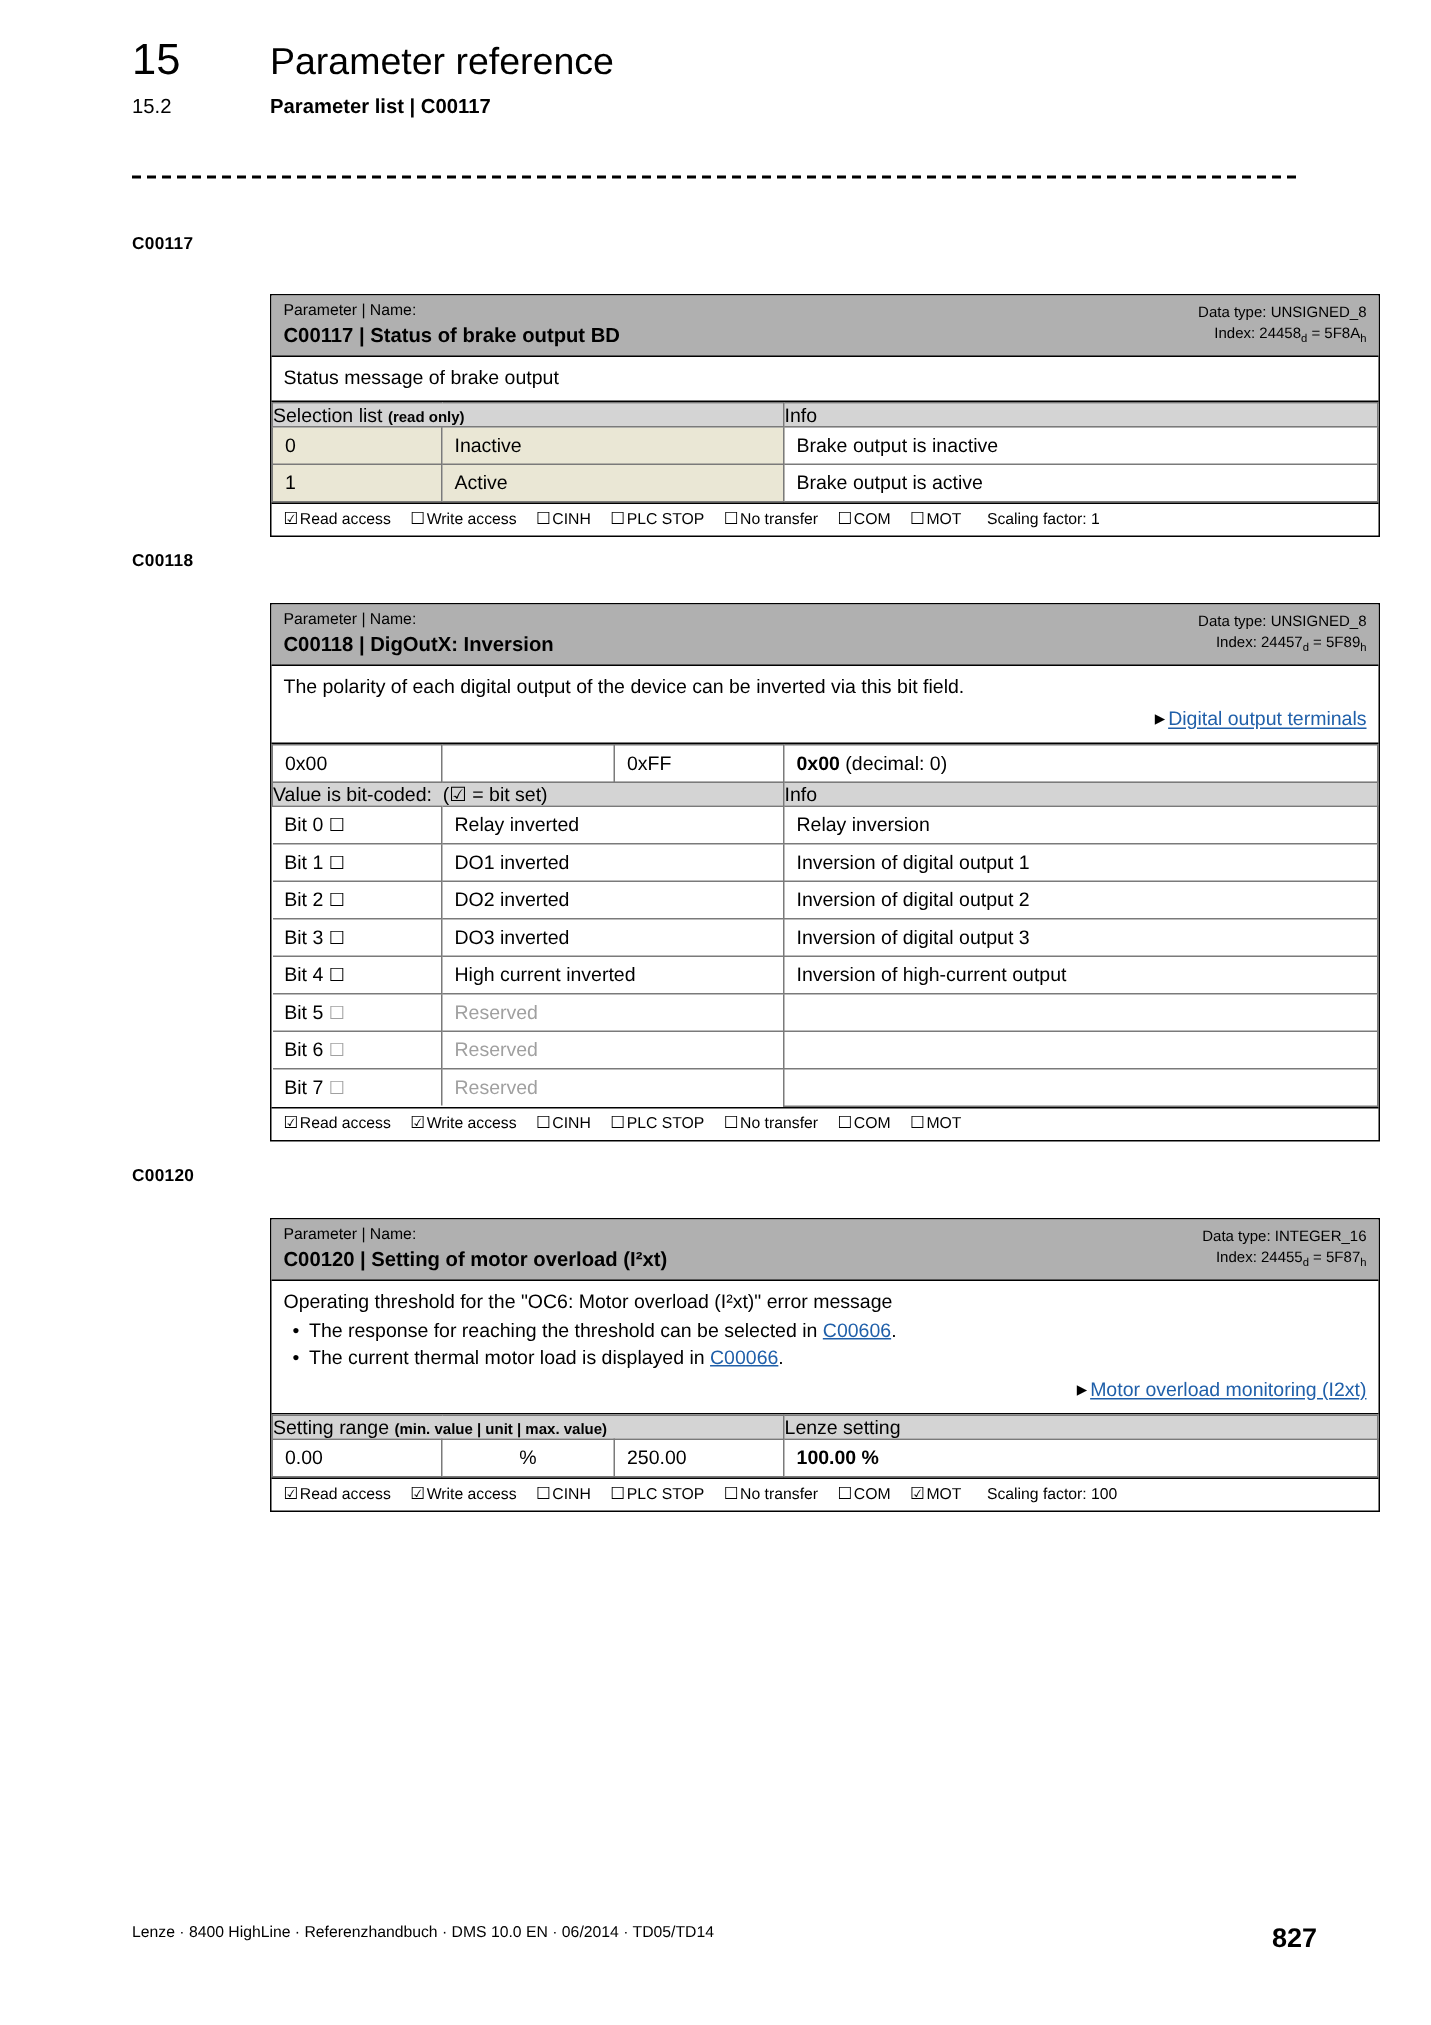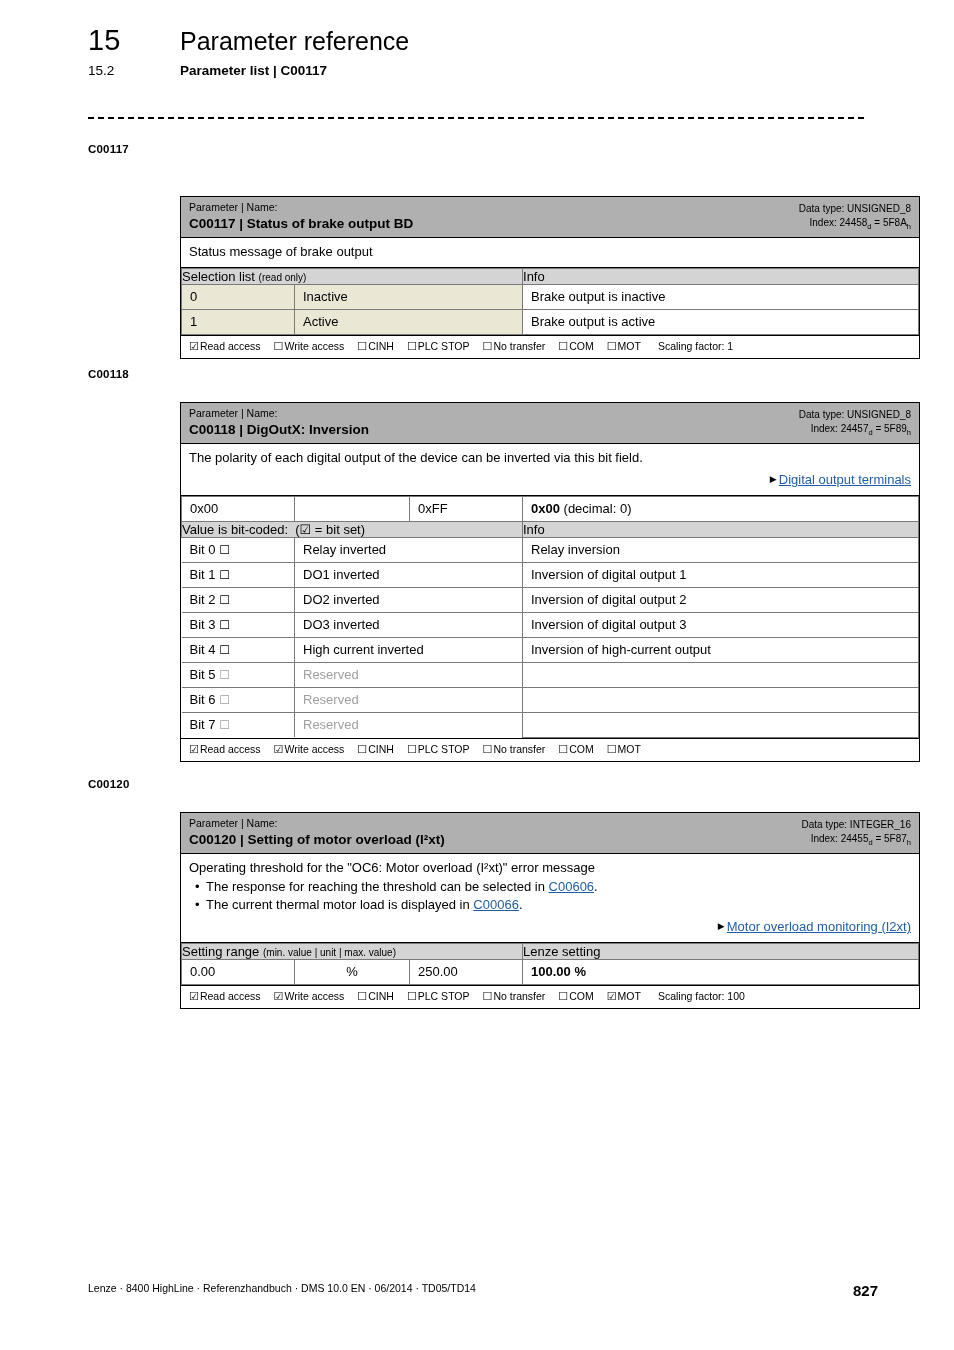--- a/index.html
+++ b/index.html
@@ -172,21 +172,21 @@
   
   .shead td {
     background: #d4d4d4;
     font-size: 13px;
     font-weight: bold;
     padding: 3px 8px 4px 8px;
     border-top: 1px solid #000;
     border-bottom: 1px solid #000;
   }
   .shead .sub-note {
-    font-weight: normal;
+    font-weight: bold;
     font-size: 10px;
   }
 
   
   .ptable td.cell {
     font-size: 13px;
     padding: 4px 8px 5px 8px;
     height: 15px;
   }
   td.beige { background: #eae7d5; }
@@ -227,40 +227,40 @@
     top: 1282px;
     width: 790px;
     display: flex;
     justify-content: space-between;
     align-items: flex-start;
   }
   .footer-text {
     font-size: 10.5px;
   }
   .footer-page {
-    font-size: 15px;
+    font-size: 18px;
     font-weight: bold;
   }
 </style>
 </head>
 <body>
 
 <div class="page-header">
   <div class="hdr-row">
     <div class="hdr-chapter-num">15</div>
     <div class="hdr-chapter-title">Parameter reference</div>
   </div>
   <div class="hdr-row sub">
     <div class="hdr-sec-num">15.2</div>
     <div class="hdr-sec-title">Parameter list | C00117</div>
   </div>
 </div>
 <div class="dashed-rule"></div>
 
-<div class="margin-label" style="top:143px">C00117</div>
+<div class="margin-label" style="top:157px">C00117</div>
 
 <div class="param-block" style="top:196px">
   <div class="title-bar">
     <div class="title-left">
       <div class="tl-sub">Parameter | Name:</div>
       <div class="tl-main">C00117 | Status of brake output BD</div>
     </div>
     <div class="title-right">
       <div>Data type: UNSIGNED_8</div>
       <div class="tr-line2"><span>Index: 24458</span><sub>d</sub><span> = 5F8A</span><sub>h</sub></div>

